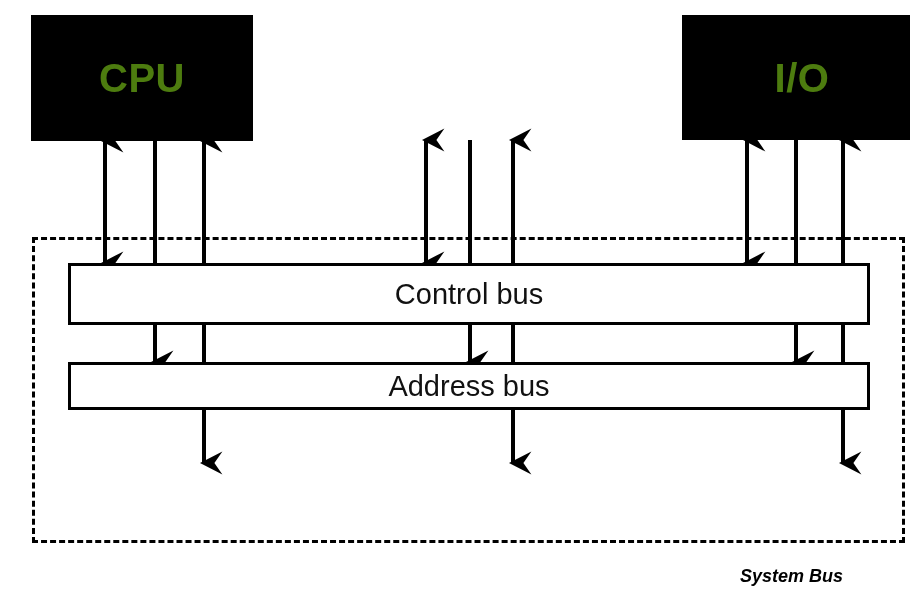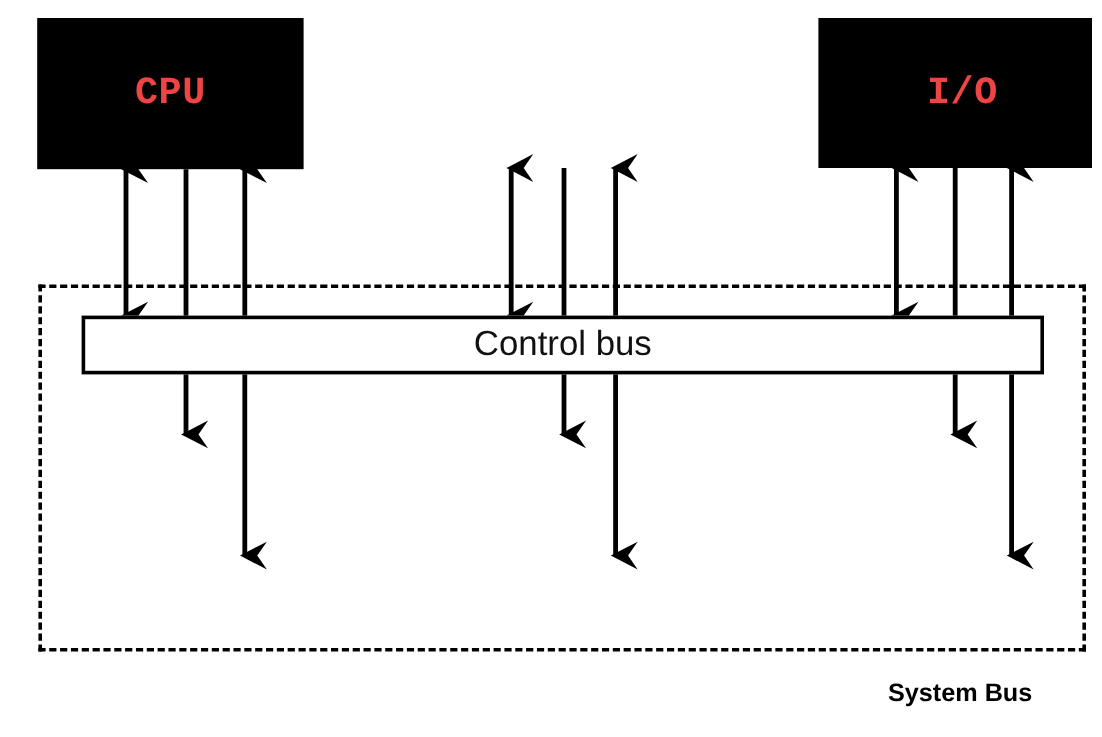--- a/index.html
+++ b/index.html
@@ -26,25 +26,25 @@
   }
   .unit-box {
     position: absolute;
     background: #000000;
     display: flex;
     align-items: center;
     justify-content: center;
     box-sizing: border-box;
   }
   .unit-label {
-    color: #ef4444;
+    color: #4d7c0f;
     font-weight: bold;
-    font-size: 32px;
+    font-size: 40px;
     letter-spacing: 0.5px;
-    font-family: Liberation Mono, monospace;
+    font-family: Liberation Sans, sans-serif;
     line-height: 1;
   }
   .bus-bar {
     position: absolute;
     background: #ffffff;
     border: 3px solid #000000;
     box-sizing: border-box;
     display: flex;
     align-items: center;
     justify-content: center;
@@ -60,25 +60,26 @@
     background: transparent;
   }
   .dashed-container {
     position: absolute;
     border: 3px dashed #000000;
     box-sizing: border-box;
     background: transparent;
   }
   .system-bus-caption {
     position: absolute;
-    font-size: 21px;
+    font-size: 18px;
     font-weight: bold;
     color: #000000;
     font-family: "Liberation Sans", sans-serif;
     white-space: nowrap;
+    font-style: italic;
   }
 </style>
 </head>
 <body>
 
 <div id="stage">
 
   <svg id="svg-layer" viewBox="0 0 918 614" xmlns="http://www.w3.org/2000/svg">
     <defs>
       <marker id="arrow-down" markerWidth="11" markerHeight="11" refX="3.2" refY="5.2" orient="auto" markerUnits="strokeWidth">
@@ -97,24 +98,27 @@
     <line x1="470" y1="140" x2="470" y2="362" stroke="#000000" stroke-width="4" marker-end="url(#arrow-down)"></line>
     <line x1="513" y1="140" x2="513" y2="463" stroke="#000000" stroke-width="4" marker-start="url(#arrow-up)" marker-end="url(#arrow-down)"></line>
 
     <line x1="747" y1="140" x2="747" y2="263" stroke="#000000" stroke-width="4" marker-start="url(#arrow-up)" marker-end="url(#arrow-down)"></line>
     <line x1="796" y1="140" x2="796" y2="362" stroke="#000000" stroke-width="4" marker-end="url(#arrow-down)"></line>
     <line x1="843" y1="140" x2="843" y2="463" stroke="#000000" stroke-width="4" marker-start="url(#arrow-up)" marker-end="url(#arrow-down)"></line>
   </svg>
 
   <div class="dashed-container" style="left:32px; top:237px; width:873px; height:306px;"></div>
 
-  <div class="bus-bar" style="left:68px; top:263px; width:802px; height:49px;">
+  <div class="bus-bar" style="left:68px; top:263px; width:802px; height:62px;">
     <span class="bus-label">Control bus</span>
   </div>
 
+  <div class="bus-bar" style="left:68px; top:362px; width:802px; height:48px;">
+    <span class="bus-label">Address bus</span>
+  </div>
 
 
   <div class="unit-box" style="left:31px; top:15px; width:222px; height:126px;">
     <span class="unit-label">CPU</span>
   </div>
 
 
   <div class="unit-box" style="left:682px; top:15px; width:228px; height:125px;padding-left:12px;">
     <span class="unit-label">I/O</span>
   </div>

